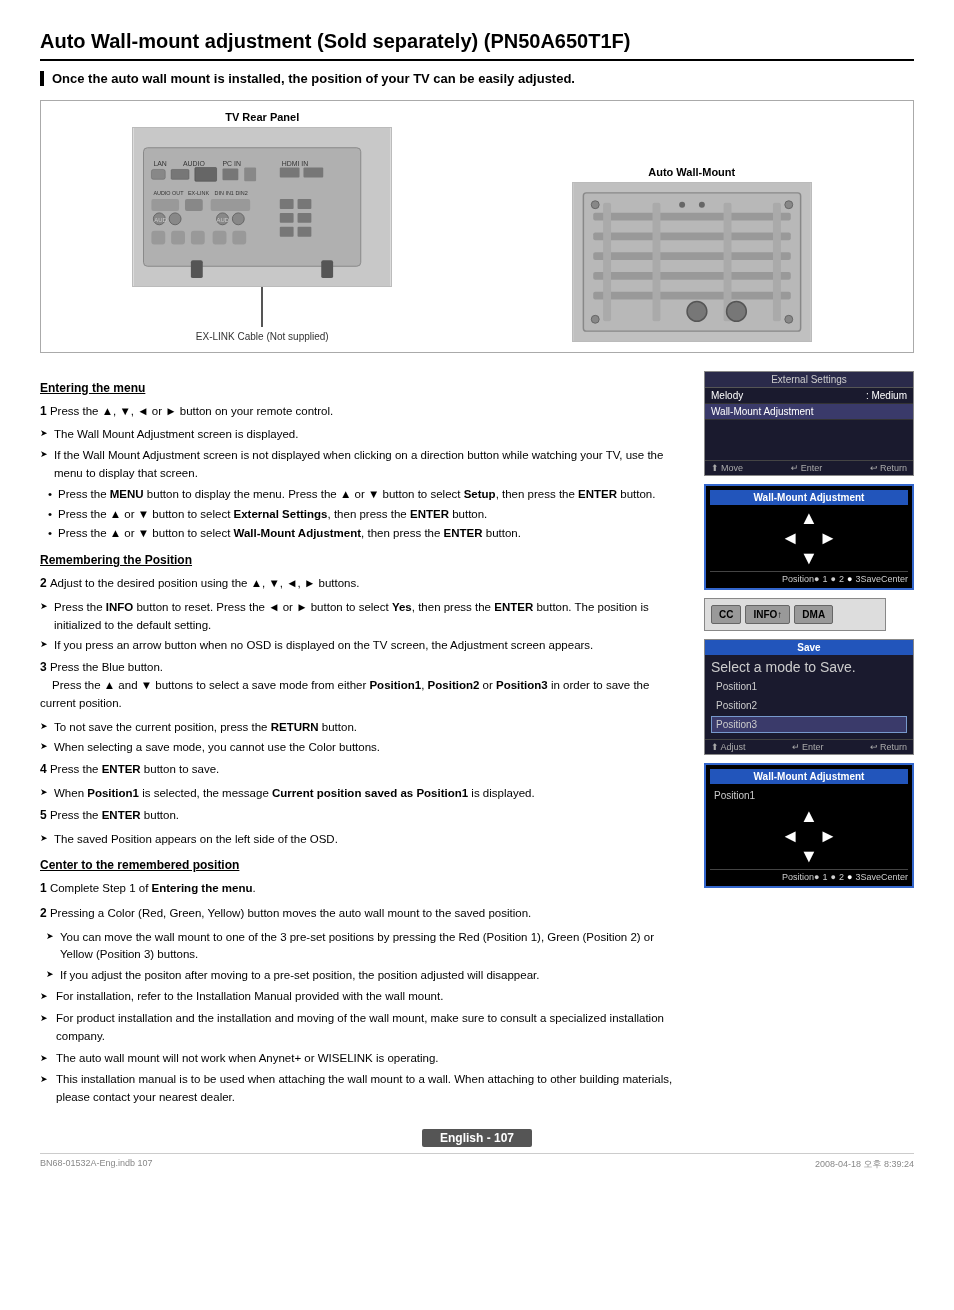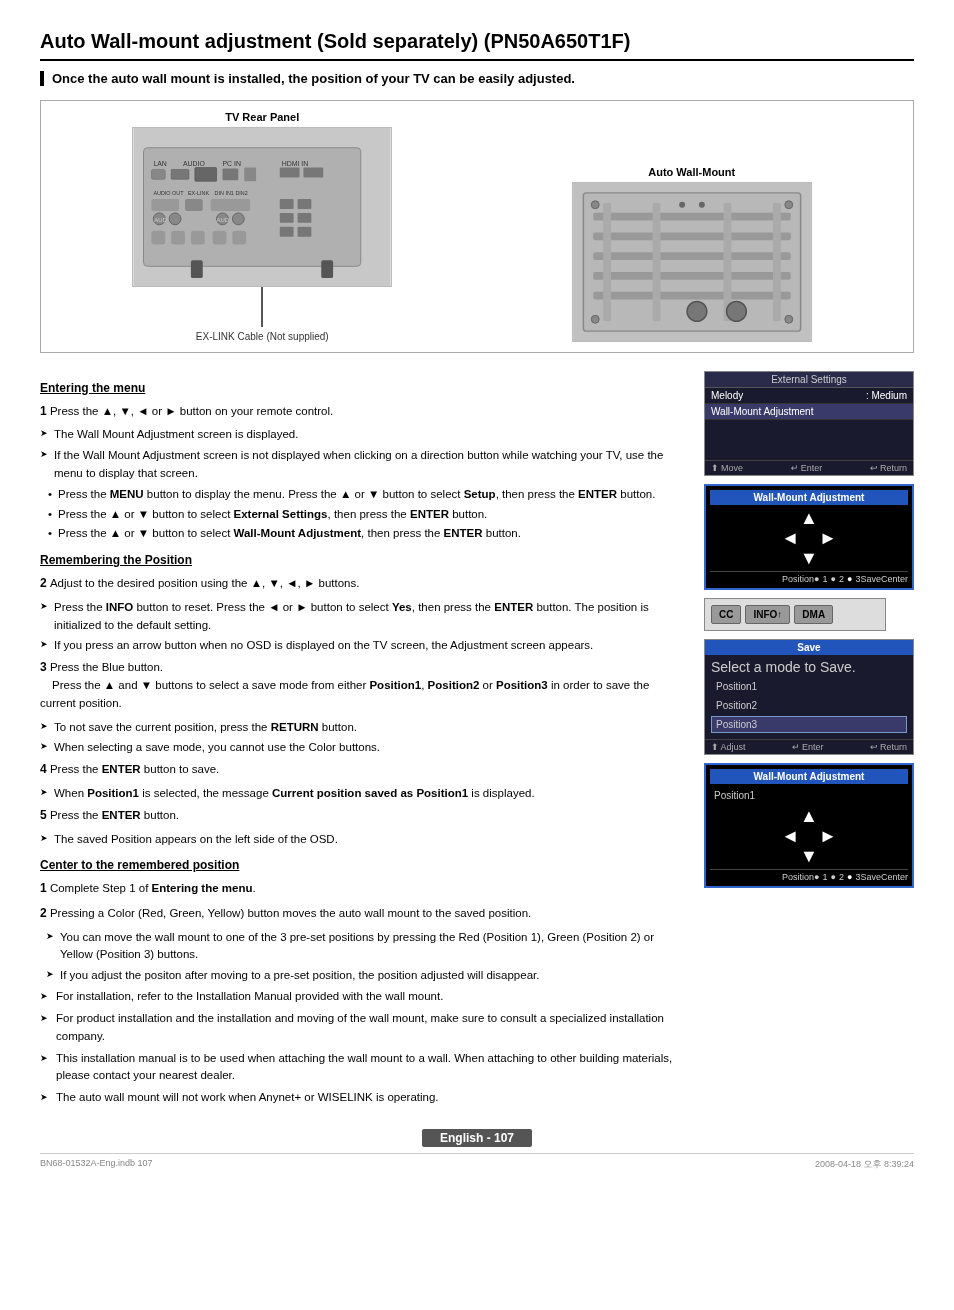--- a/index.html
+++ b/index.html
@@ -502,22 +502,22 @@
       </div>
       <div class="numbered-item">
         <span class="item-num">2</span>&nbsp;<span>Pressing a Color (Red, Green, Yellow) button moves the auto wall mount to the saved position.</span>
       </div>
       <div class="arrow-item2">You can move the wall mount to one of the 3 pre-set positions by pressing the Red (Position 1), Green (Position 2) or Yellow (Position 3) buttons.</div>
       <div class="arrow-item2">If you adjust the positon after moving to a pre-set position, the position adjusted will disappear.</div>
 
       <div class="bottom-notes">
         <div class="note-item">For installation, refer to the Installation Manual provided with the wall mount.</div>
         <div class="note-item">For product installation and the installation and moving of the wall mount, make sure to consult a specialized installation company.</div>
+        <div class="note-item">The auto wall mount will not work when Anynet+ or WISELINK is operating.</div>
         <div class="note-item">This installation manual is to be used when attaching the wall mount to a wall. When attaching to other building materials, please contact your nearest dealer.</div>
-        <div class="note-item">The auto wall mount will not work when Anynet+ or WISELINK is operating.</div>
       </div>
 
     </div>
 
     <div class="right-panels">
 
       <div class="osd-panel">
         <div class="osd-header">External Settings</div>
         <div class="osd-row">
           <span>Melody</span>

